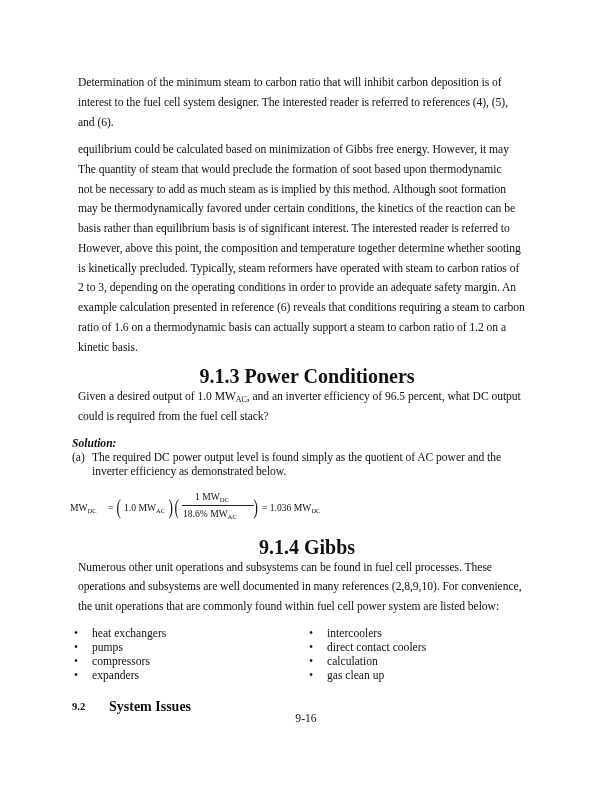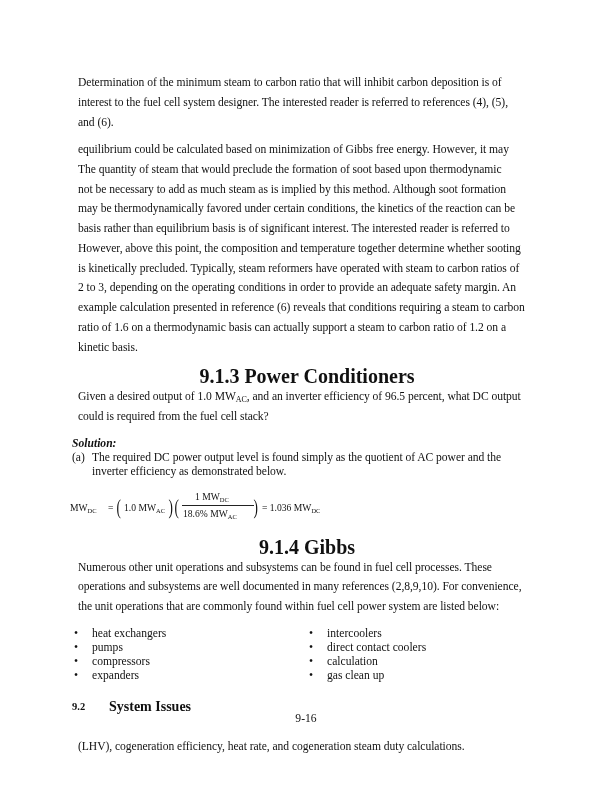--- a/index.html
+++ b/index.html
@@ -128,17 +128,16 @@
           <span>gas clean up</span>
         </li>
     </ul>
   </div>
 
   <div class="sec92">
     <span class="num">9.2</span>
     <span class="title">System Issues</span>
   </div>
   <div class="body-text">
-    <p class="line">(LHV), cogeneration efficiency, heat rate, and cogeneration steam duty calculations.</p>
   </div>
 </div>
 
 <div class="pagenum">9-16</div>
 
 </body></html>

